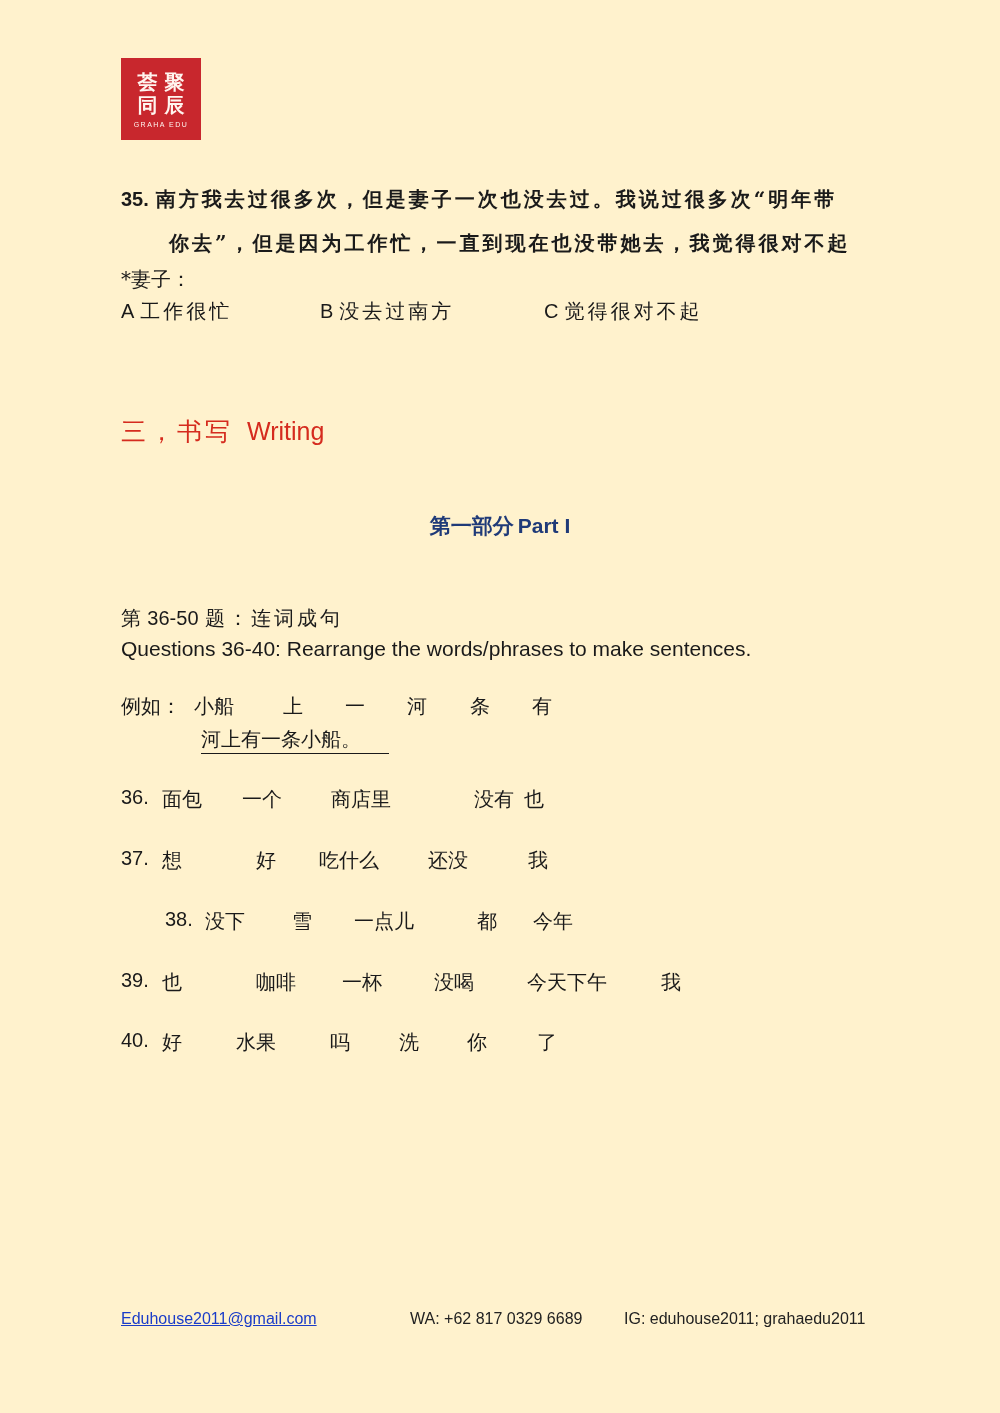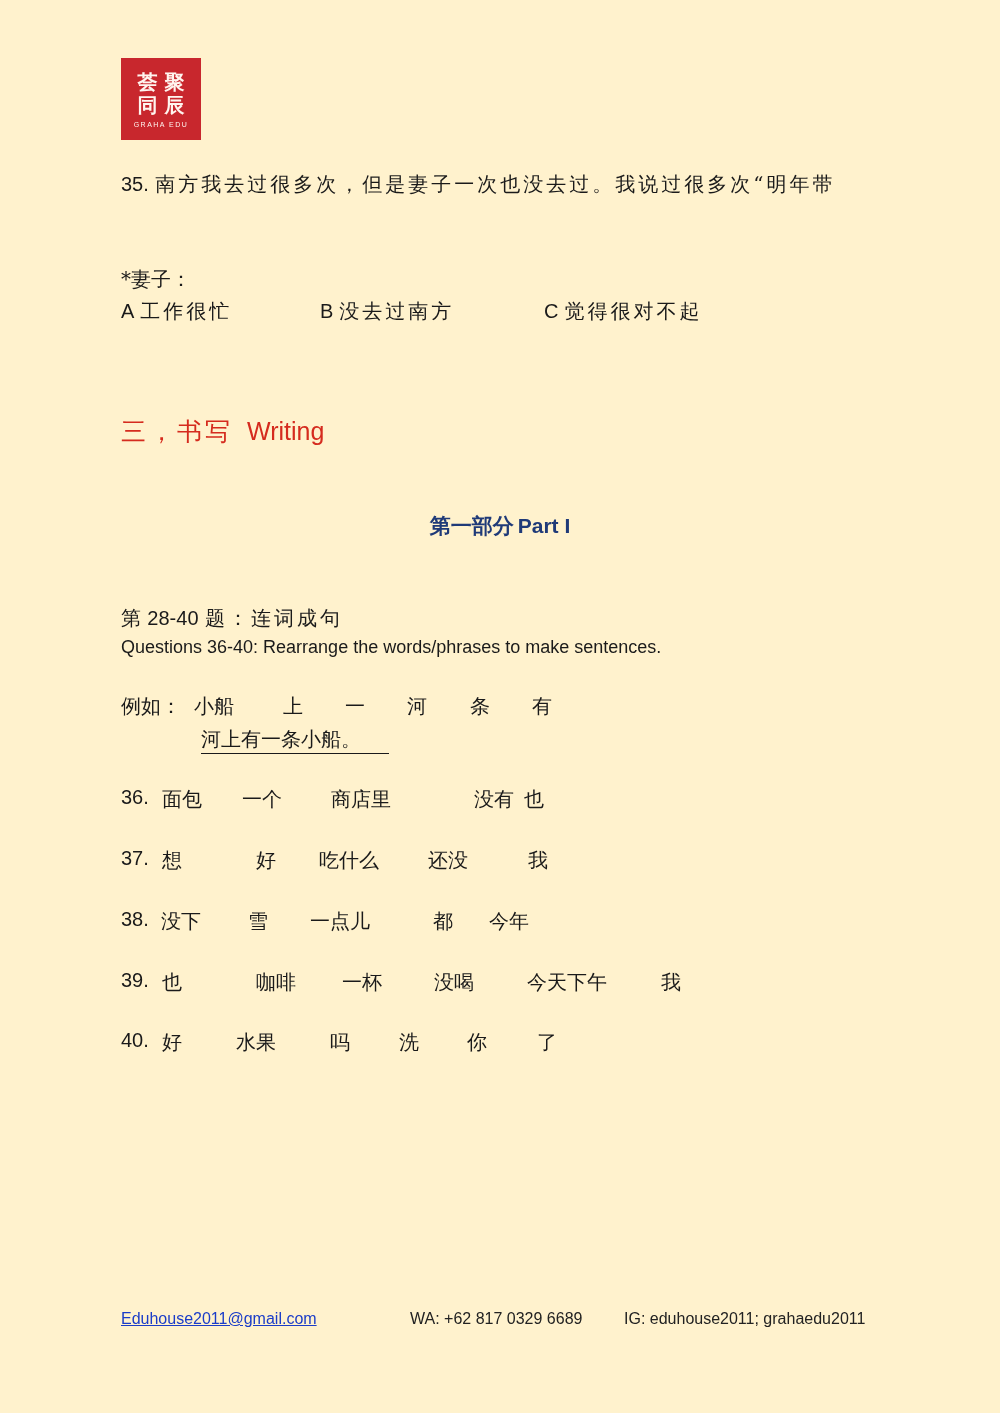--- a/index.html
+++ b/index.html
@@ -25,42 +25,42 @@
       display: grid; grid-template-columns: 1fr 1fr; grid-template-rows: 1fr 1fr;
       color: #fff5ef; font-family: "DejaVu Sans", sans-serif; font-weight: bold;
       font-size: 20px; line-height: 23px; text-align: center;
     }
     .logo-text {
       margin-top: 4px; color: #fff5ef; font-family: "Liberation Sans", sans-serif;
       font-size: 7px; letter-spacing: 1.5px;
     }
 
     .num { font-family: "Liberation Sans", sans-serif; }
-    .q35 { left: 121px; top: 170px; font-size: 20px; line-height: 28px; }
+    .q35 { left: 121px; top: 177px; font-size: 20px; line-height: 44px; font-weight: bold; }
     .q35 .line { display: block; }
     .q35 .indent { padding-left: 48px; }
     .cn { letter-spacing: 3px; }
 
     .note { left: 121px; top: 266px; font-size: 20px; }
     .opts { top: 298px; font-size: 20px; }
     .opt-letter { font-family: "Liberation Sans", sans-serif; margin-right: 6px; }
 
     .section-title {
       left: 121px; top: 415px; font-size: 25px; color: #d52b1e;
     }
     .section-title .en { font-family: "Liberation Sans", sans-serif; margin-left: 14px; }
 
     .part-title {
       left: 0; width: 1000px; text-align: center; top: 512px; font-size: 21px;
       color: #1f3a78; font-weight: bold;
     }
     .part-title .en { font-family: "Liberation Sans", sans-serif; margin-left: 4px; }
 
     .instr-cn { left: 121px; top: 605px; font-size: 20px; }
-    .instr-en { left: 121px; top: 637px; font-size: 18px; font-family: "Liberation Sans", sans-serif; }
+    .instr-en { left: 121px; top: 637px; font-size: 21px; font-family: "Liberation Sans", sans-serif; }
     .example-answer {
       left: 201px; top: 726px; font-size: 20px; padding-right: 4px;
       border-bottom: 1.5px solid #1a1a1a; width: 184px;
     }
 
     .qrow { left: 121px; font-size: 20px; height: 30px; }
     .qrow .qn { position: absolute; left: 0; top: 0; font-family: "Liberation Sans", sans-serif; }
     .word { position: absolute; top: 0; }
 
     .footer { top: 1310px; font-size: 16px; font-family: "Liberation Sans", sans-serif; color: #222; }
@@ -77,20 +77,21 @@
     <span>辰</span>
   </div>
   <div class="logo-text">GRAHA EDU</div>
 </div>
 
 <div class="abs q35">
   <span class="line">
     <span class="num">35.</span>
     <span class="cn">南方我去过很多次，但是妻子一次也没去过。我说过很多次“明年带</span>
   </span>
+  <span class="line indent cn">你去”，但是因为工作忙，一直到现在也没带她去，我觉得很对不起</span>
 </div>
 
 <div class="abs note">*妻子：</div>
 
 <div class="abs opts" style="left:121px;">
   <span class="opt-letter">A</span><span class="cn">工作很忙</span>
 </div>
 <div class="abs opts" style="left:320px;">
   <span class="opt-letter">B</span><span class="cn">没去过南方</span>
 </div>
@@ -101,21 +102,21 @@
 <div class="abs section-title">
   <span class="cn">三，书写</span><span class="en">Writing</span>
 </div>
 
 <div class="abs part-title">
   <span>第一部分</span><span class="en">Part I</span>
 </div>
 
 <div class="abs instr-cn">
   <span>第</span>
-  <span class="num">28-40</span>
+  <span class="num">36-50</span>
   <span class="cn">题：连词成句</span>
 </div>
 <div class="abs instr-en">Questions 36-40: Rearrange the words/phrases to make sentences.</div>
 
 <div class="abs qrow" style="top:693px; width:500px;">
   <span class="word" style="left:0;">例如：</span>
   <span class="word" style="left:73px;">小船</span>
   <span class="word" style="left:162px;">上</span>
   <span class="word" style="left:224px;">一</span>
   <span class="word" style="left:286px;">河</span>
@@ -135,21 +136,21 @@
 
 <div class="abs qrow" style="top:847px; width:500px;">
   <span class="qn">37.</span>
   <span class="word" style="left:41px;">想</span>
   <span class="word" style="left:135px;">好</span>
   <span class="word" style="left:198px;">吃什么</span>
   <span class="word" style="left:307px;">还没</span>
   <span class="word" style="left:407px;">我</span>
 </div>
 
-<div class="abs qrow" style="top:908px; width:500px;">
+<div class="abs qrow" style="top:908px; width:500px;margin-left:44px;">
   <span class="qn">38.</span>
   <span class="word" style="left:40px;">没下</span>
   <span class="word" style="left:127px;">雪</span>
   <span class="word" style="left:189px;">一点儿</span>
   <span class="word" style="left:312px;">都</span>
   <span class="word" style="left:368px;">今年</span>
 </div>
 
 <div class="abs qrow" style="top:969px; width:600px;">
   <span class="qn">39.</span>

